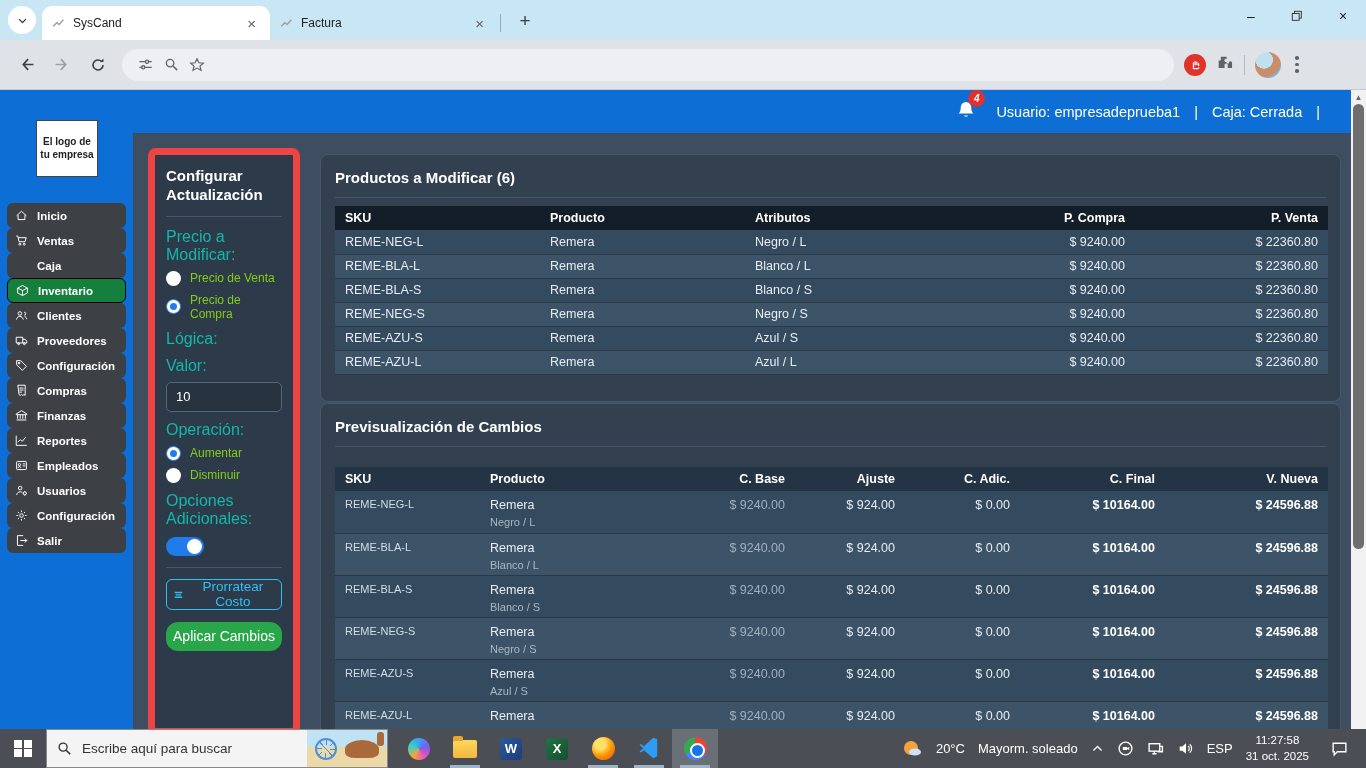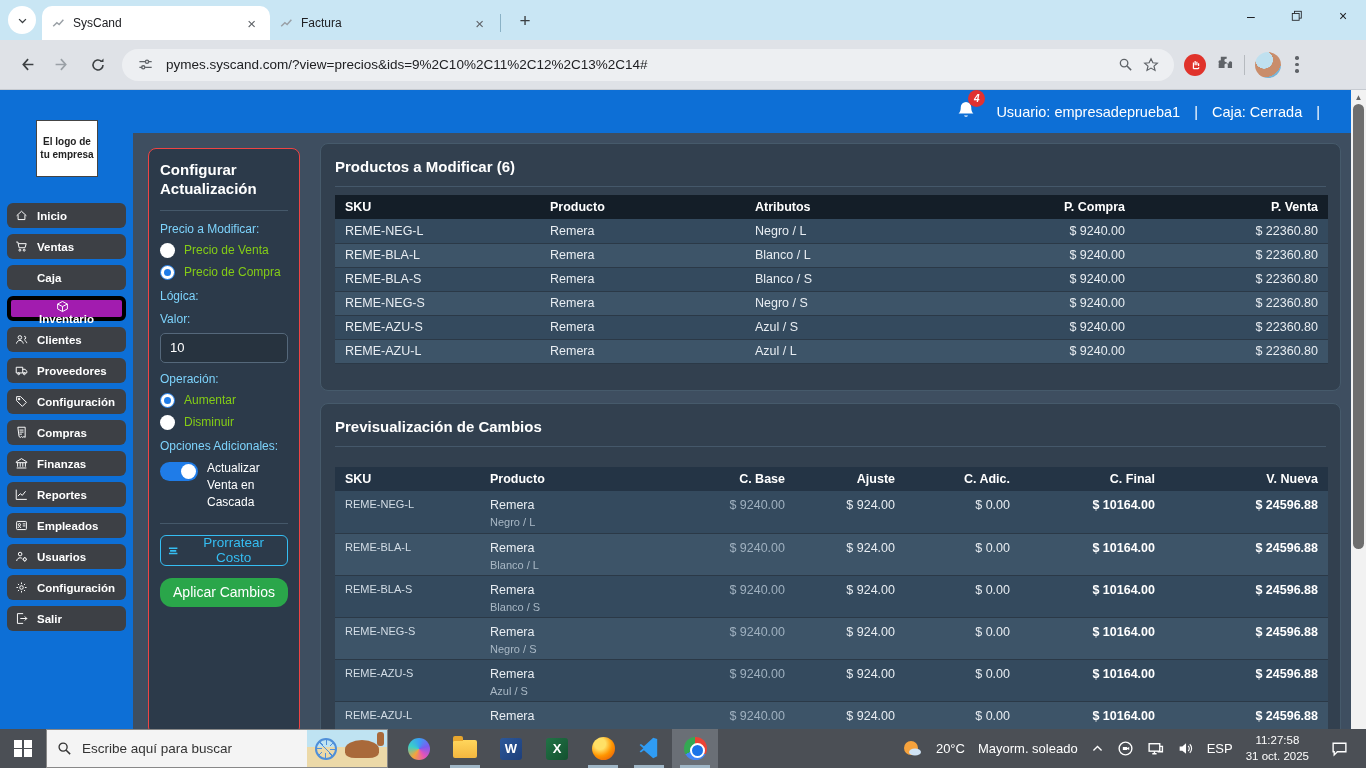--- a/index.html
+++ b/index.html
@@ -31,47 +31,47 @@
   .menu-dots i{width:3.5px;height:3.5px;border-radius:50%;background:#5f6368;}
 
   
   .appheader{position:absolute;top:90px;left:0;width:1366px;height:43px;background:var(--accent,#0d6fd6);display:flex;align-items:center;justify-content:flex-end;padding-right:46px;gap:14px;color:#fff;font-size:14.5px;}
   .bell-wrap{position:relative;margin-right:6px;cursor:pointer;}
   .badge{position:absolute;top:-10px;right:-9px;min-width:17px;height:17px;border-radius:50%;background:#e03131;color:#fff;font-size:10px;font-weight:bold;font-style:italic;display:flex;align-items:center;justify-content:center;}
 
   
   .sidebar{position:absolute;top:133px;left:0;width:133px;bottom:39px;background:var(--accent,#0d6fd6);}
   .logo-box{position:absolute;top:-13px;left:36px;width:62px;height:57px;background:#fff;border:1px solid #444;box-shadow:0 0 0 2px #fff inset;display:flex;align-items:center;justify-content:center;text-align:center;font-size:10px;font-weight:bold;color:#222;line-height:1.25;padding:2px;}
-  .nav{position:absolute;top:70px;left:0;right:0;display:flex;flex-direction:column;gap:6px;padding:0 7px;}
+  .nav{position:absolute;top:70px;left:0;right:0;display:flex;flex-direction:column;padding:0 7px;}
   .nav-item{height:25px;border-radius:6px;background:#3d4045;display:flex;align-items:center;padding:0 8px;cursor:pointer;}
-  .nav-item.active{background:#a21caf;border:4px solid #000000;flex-direction:column;}
+  .nav-item.active{background:#15803d;border:1px solid #000000;}
   .nav-icon{width:22px;display:flex;align-items:center;}
   .nav-label{color:#fff;font-size:11.5px;font-weight:bold;}
 
   
   .main{position:absolute;top:133px;left:133px;right:15px;bottom:39px;background:#3e4e60;overflow:hidden;}
-  .config{position:absolute;left:15px;top:15px;width:152px;height:587px;background:#2c3a4a;border:1px solid #ef4444;border-radius:8px;padding:12px 11px;overflow:hidden;}
+  .config{position:absolute;left:15px;top:15px;width:152px;height:587px;background:#2c3a4a;border:7px solid #ef4444;border-radius:8px;padding:12px 11px;overflow:hidden;}
   .config h2{margin:0;font-size:15px;line-height:1.25;color:#fff;}
   .config hr{border:none;border-top:1px solid #45586a;margin:11px 0;}
-  .grp-label{font-size:12px;color:#7dd3fc;margin:9px 0 7px;}
+  .grp-label{font-size:16px;color:#14b8a6;margin:9px 0 7px;}
   .radio-row{display:flex;align-items:center;gap:9px;margin:7px 0;cursor:pointer;}
   .radio{width:15px;height:15px;border-radius:50%;background:#fff;flex:0 0 15px;position:relative;}
   .radio.sel{border:1.5px solid #1f7ce8;}
   .radio.sel::after{content:"";position:absolute;left:50%;top:50%;width:7px;height:7px;margin:-3.5px 0 0 -3.5px;border-radius:50%;background:#1f7ce8;}
   .radio-label{font-size:12px;color:#84cc16;}
   .val-input{width:100%;height:30px;background:#27333f;border:1px solid #55687b;border-radius:5px;color:#fff;font-size:13px;padding:0 9px;}
   .toggle-row{display:flex;align-items:flex-start;gap:9px;margin:6px 0 2px;cursor:pointer;}
   .toggle{width:38px;height:19px;border-radius:10px;background:#1f7ce8;position:relative;flex:0 0 38px;margin-top:2px;}
   .toggle::after{content:"";position:absolute;right:2px;top:2px;width:15px;height:15px;border-radius:50%;background:#fff;}
   .toggle-label{font-size:12px;color:#fff;line-height:1.45;}
   .btn-prorate{width:100%;height:31px;background:transparent;border:1px solid #35bef3;border-radius:6px;color:#35bef3;font-size:13.5px;display:flex;align-items:center;justify-content:center;gap:7px;cursor:pointer;}
   .btn-apply{width:100%;height:29px;margin-top:12px;background:#2aa64a;border:none;border-radius:12px;color:#fff;font-size:14px;cursor:pointer;}
 
   .card{position:absolute;left:187px;width:1021px;background:#32404f;border:1px solid #465a6b;border-radius:8px;padding:10px 14px;}
-  .card1{top:10px;height:248px;}
+  .card1{top:21px;height:248px;}
   .card2{top:270px;height:370px;}
   .card h3{margin:4px 0 0;font-size:15px;color:#fff;}
   .card hr{border:none;border-top:1px solid #45586a;margin:11px 0 0;}
   table{width:100%;border-collapse:collapse;table-layout:fixed;}
   .t1{margin-top:8px;}
   .t2{margin-top:20px;}
   th{font-size:12.5px;color:#fff;text-align:left;padding:5px 10px;font-weight:bold;}
   .t1 thead th{background:#141e28;}
   .t2 thead th{background:#243445;}
   td{font-size:12.5px;color:#e8edf2;padding:4px 10px;border-bottom:1px solid #2b3947;}
@@ -184,21 +184,20 @@
         </svg>
     </div>
     <div class="urlbar">
       <span class="url-icon">
         <svg width="15" height="15" viewBox="0 0 16 16" stroke="#5f6368" stroke-width="1.4" fill="none">
             <path d="M1.5 5h6.2M11.6 5h3M1.5 11h3M7.6 11h7"></path>
             <circle cx="9.6" cy="5" r="1.7"></circle>
             <circle cx="5.6" cy="11" r="1.7"></circle>
           </svg>
       </span>
-      <span class="url-text">pymes.syscand.com/?view=precios&amp;ids=9%2C10%2C11%2C12%2C13%2C14#</span>
       <span class="url-icon">
         <svg width="15" height="15" viewBox="0 0 16 16">
             <circle cx="6.5" cy="6.5" r="4" stroke="#5f6368" stroke-width="1.4" fill="none"></circle>
             <path d="M9.6 9.6 14 14" stroke="#5f6368" stroke-width="1.6"></path>
           </svg>
       </span>
       <span class="url-icon">
         <svg width="16" height="16" viewBox="0 0 16 16">
             <path d="M8 1.8l1.9 4 4.4.4-3.3 2.9 1 4.3L8 11.1l-4 2.3 1-4.3L1.7 6.2l4.4-.4z" stroke="#5f6368" stroke-width="1.2" fill="none"></path>
           </svg>
@@ -394,21 +393,20 @@
             <span class="radio-label">Aumentar</span>
           </div>
           <div class="radio-row">
             <span class="radio"></span>
             <span class="radio-label">Disminuir</span>
           </div>
         </div>
       <div class="grp-label">Opciones Adicionales:</div>
       <div class="toggle-row">
         <span class="toggle"></span>
-        <span class="toggle-label">Actualizar Venta en Cascada</span>
       </div>
       <hr>
       <button class="btn-prorate">
         <svg width="13" height="13" viewBox="0 0 16 16">
             <path d="M2.5 5h11M4 8.5h8M2.5 12h11" stroke="#35bef3" stroke-width="2" fill="none"></path>
           </svg>
         <span>Prorratear Costo</span>
       </button>
       <button class="btn-apply">Aplicar Cambios</button>
     </aside>

